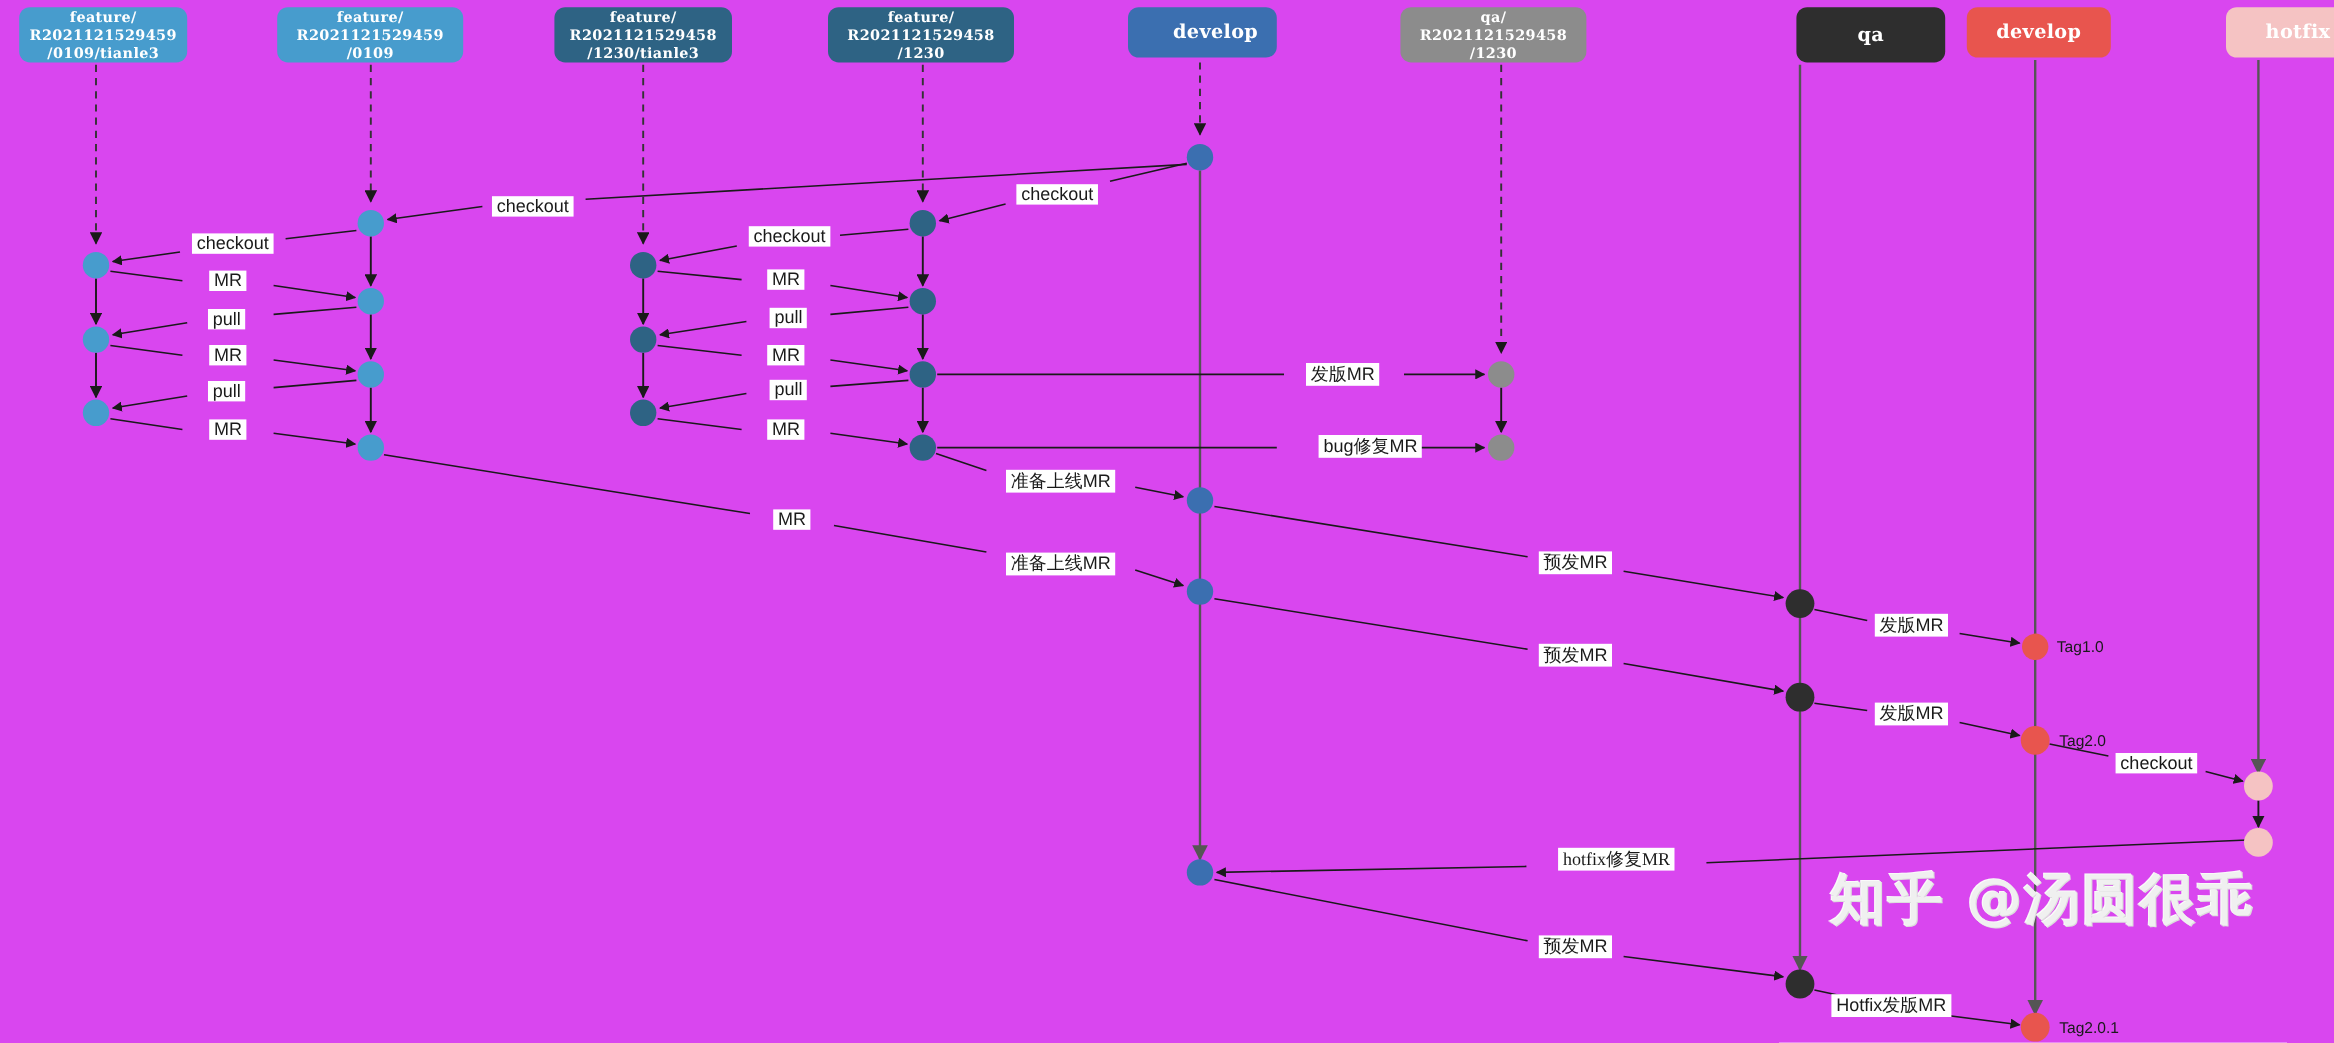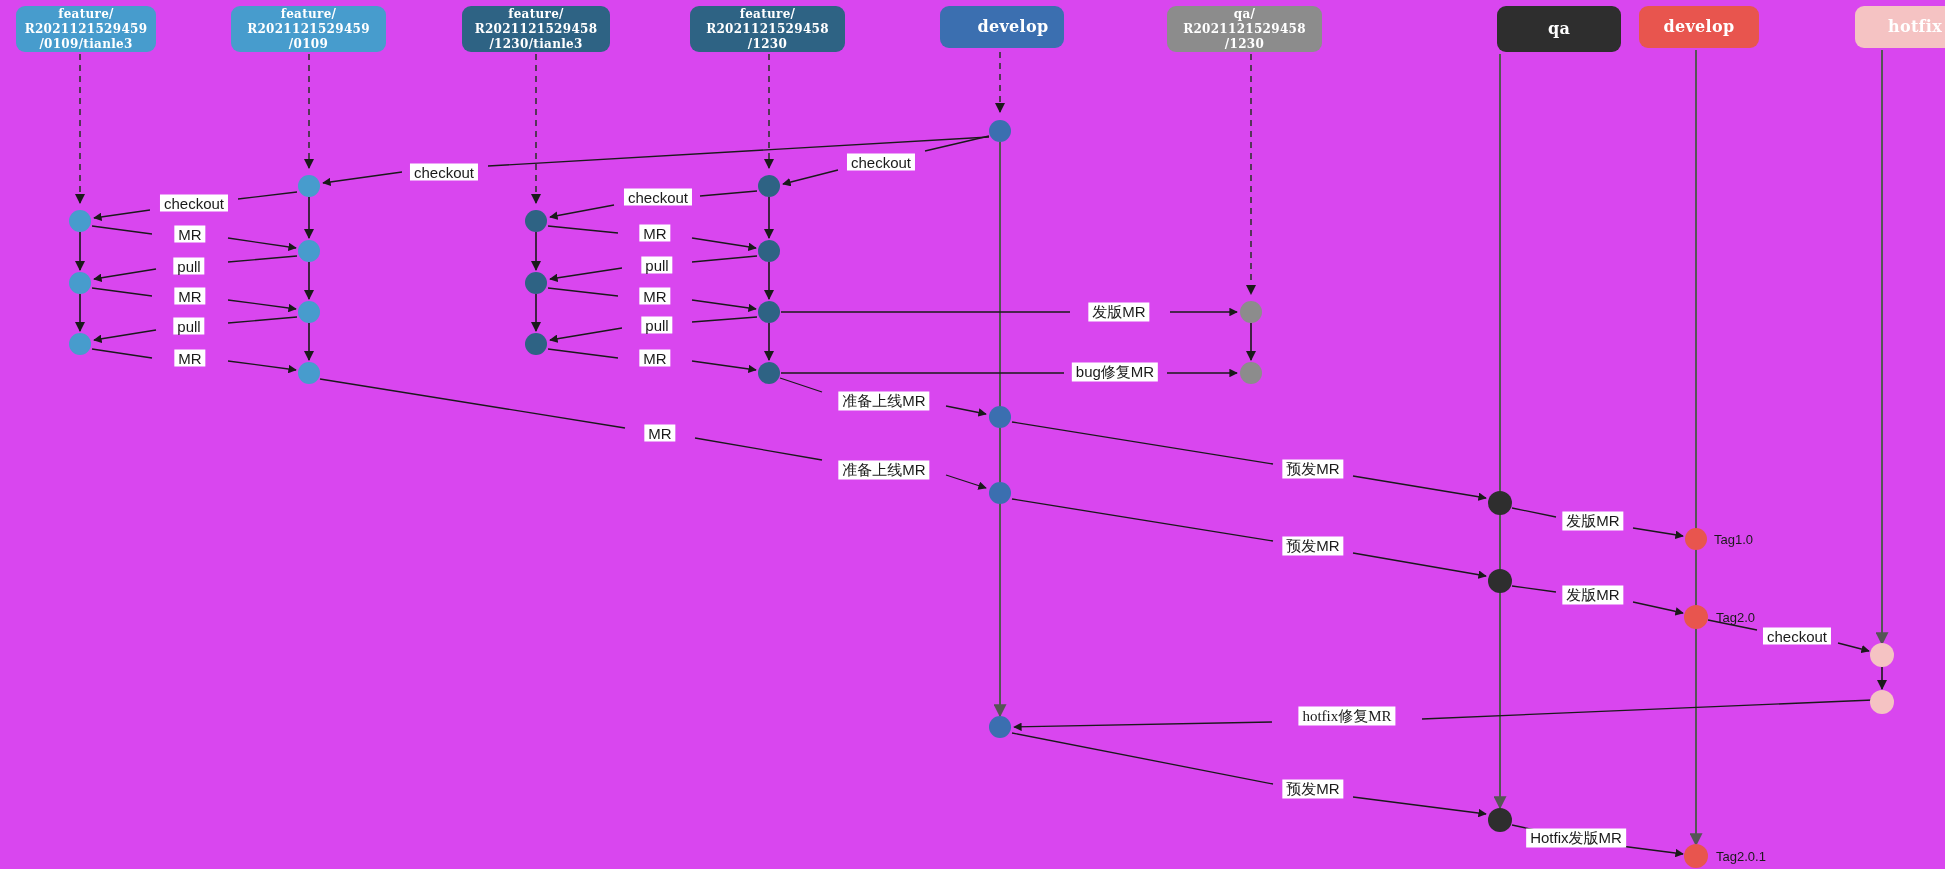--- a/index.html
+++ b/index.html
@@ -264,33 +264,34 @@
       <div class="edge-label" style="left: 190px; top: 234px;">MR</div>
       <div class="edge-label" style="left: 657px; top: 265px;">pull</div>
       <div class="edge-label" style="left: 189px; top: 266px;">pull</div>
       <div class="edge-label" style="left: 655px; top: 296px;">MR</div>
       <div class="edge-label" style="left: 190px; top: 296px;">MR</div>
       <div class="edge-label" style="left: 657px; top: 325px;">pull</div>
       <div class="edge-label" style="left: 189px; top: 326px;">pull</div>
       <div class="edge-label" style="left: 655px; top: 358px;">MR</div>
       <div class="edge-label" style="left: 190px; top: 358px;">MR</div>
       <div class="edge-label" style="left: 1119px; top: 312px;">发版MR</div>
-      <div class="edge-label" style="left: 1115px; top: 372px; text-align: center;">bug修复MR</div>
+      <div class="edge-label" style="left: 1142px; top: 372px; text-align: center;">bug修复MR</div>
       <div class="edge-label" style="left: 884px; top: 401px;">准备上线MR</div>
       <div class="edge-label" style="left: 660px; top: 433px;">MR</div>
       <div class="edge-label" style="left: 884px; top: 470px;">准备上线MR</div>
       <div class="edge-label" style="left: 1313px; top: 469px;">预发MR</div>
       <div class="edge-label" style="left: 1593px; top: 521px;">发版MR</div>
       <div class="edge-label" style="left: 1313px; top: 546px;">预发MR</div>
       <div class="edge-label" style="left: 1593px; top: 595px;">发版MR</div>
       <div class="edge-label" style="left: 1797px; top: 636px;">checkout</div>
       <div class="edge-label" style="left: 1347px; top: 716px; font-family: Liberation Serif, serif;">hotfix修复MR</div>
       <div class="edge-label" style="left: 1313px; top: 789px;">预发MR</div>
       <div class="edge-label" style="left: 1576px; top: 838px;">Hotfix发版MR</div>
     </div>
 
   <div id="tag-labels">
       <div class="tag-label" style="left: 1714px; top: 539px;">Tag1.0</div>
       <div class="tag-label" style="left: 1716px; top: 617px;">Tag2.0</div>
       <div class="tag-label" style="left: 1716px; top: 856px;">Tag2.0.1</div>
     </div>
 
+  <div class="watermark">知乎 @汤圆很乖</div>
 </div>
 
 </body></html>

